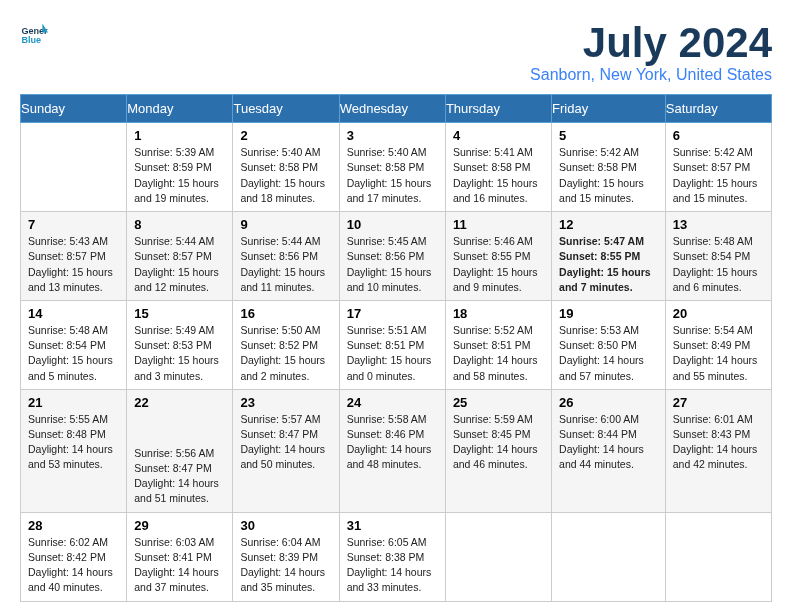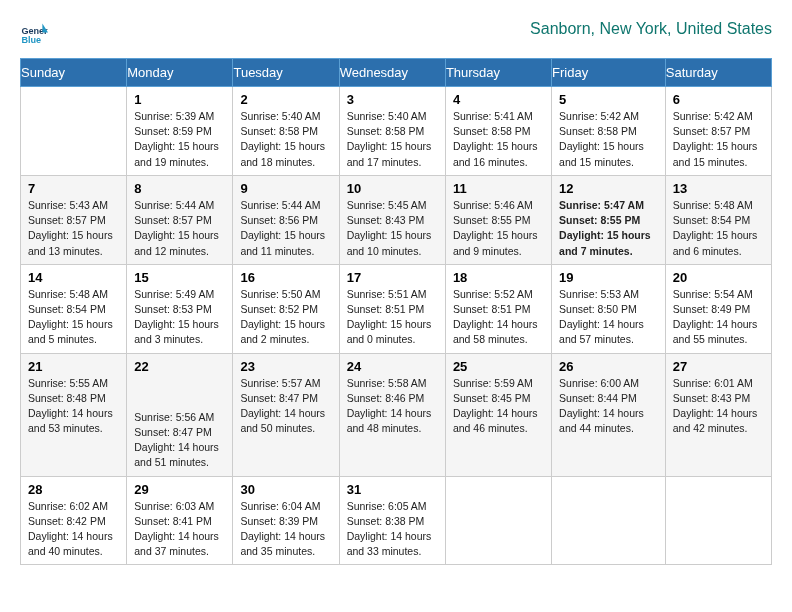--- a/index.html
+++ b/index.html
@@ -29,21 +29,21 @@
       text-align: right;
     }
     .main-title {
       font-size: 42px;
       color: #1a3a5c;
       font-weight: bold;
       line-height: 1.1;
     }
     .subtitle {
       font-size: 16px;
-      color: #0f766e;
+      color: #3b82f6;
     }
     table {
       width: 100%;
       border-collapse: collapse;
       font-size: 11px;
     }
     thead tr th {
       background: #2c6fad;
       color: #fff;
       padding: 6px 0;
@@ -82,20 +82,21 @@
 
 <div class="header-area">
   <div class="logo">
     <svg class="logo-icon" viewBox="0 0 40 40">
       <text x="2" y="20" font-size="13" fill="#1a3a5c" font-weight="bold">General</text>
       <text x="2" y="33" font-size="13" fill="#2196c4" font-weight="bold">Blue</text>
       <polygon points="32,5 40,18 32,18" fill="#2196c4"></polygon>
     </svg>
   </div>
   <div class="title-area">
+    <div class="main-title">July 2024</div>
     <div class="subtitle">Sanborn, New York, United States</div>
   </div>
 </div>
 
 <table>
   <thead>
     <tr>
     <th>Sunday</th>
         <th>Monday</th>
         <th>Tuesday</th>
@@ -169,21 +170,21 @@
         <td>
           <span class="day-number">9</span>
           <div class="day-info" style="white-space: pre-line;">Sunrise: 5:44 AM
 Sunset: 8:56 PM
 Daylight: 15 hours
 and 11 minutes.</div>
         </td>
         <td>
           <span class="day-number">10</span>
           <div class="day-info" style="white-space: pre-line;">Sunrise: 5:45 AM
-Sunset: 8:43 PM
+Sunset: 8:56 PM
 Daylight: 15 hours
 and 10 minutes.</div>
         </td>
         <td>
           <span class="day-number">11</span>
           <div class="day-info" style="white-space: pre-line;">Sunrise: 5:46 AM
 Sunset: 8:55 PM
 Daylight: 15 hours
 and 9 minutes.</div>
         </td>

